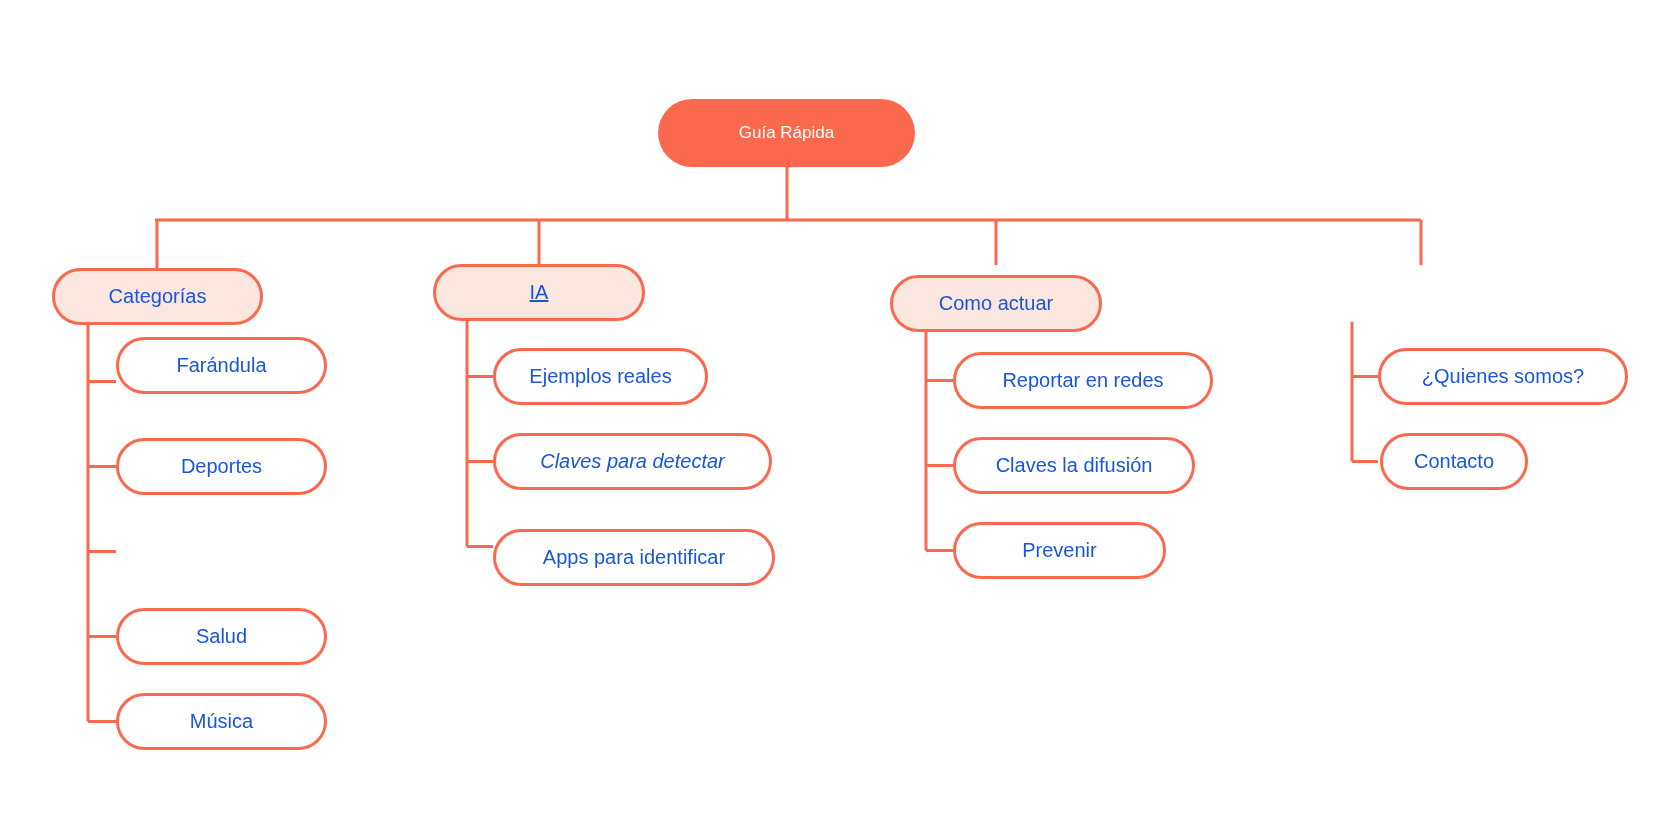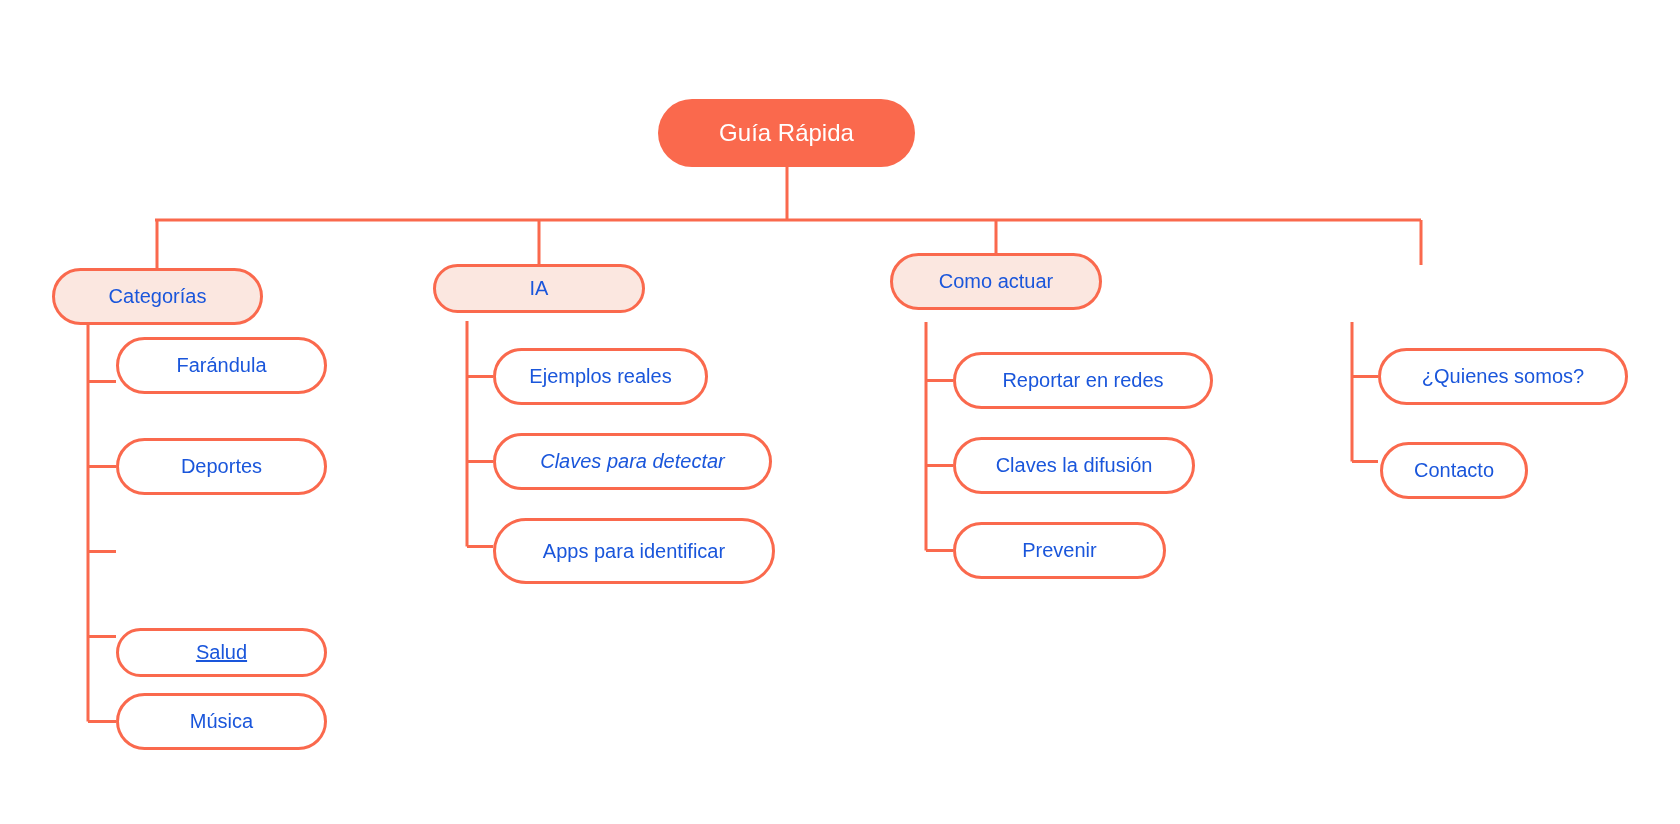--- a/index.html
+++ b/index.html
@@ -34,21 +34,21 @@
     border-radius:40px;
     font-size:20px;
     color:var(--node-text);
     background:var(--child-fill);
     border:3px solid var(--accent);
   }
   .node.root{
     background:var(--accent);
     border:none;
     color:var(--root-text);
-    font-size:24px;
+    font-size:17px;
     border-radius:34px;
   }
   .node.branch{
     background:var(--branch-fill);
   }
 </style>
 </head>
 <body>
 
 <div class="canvas">
@@ -85,53 +85,53 @@
 
   <div class="node branch" style="left:52px;top:268px;width:211px;height:57px;">
     <span>Categorías</span>
   </div>
   <div class="node child" style="left:116px;top:337px;width:211px;height:57px;">
     <span>Farándula</span>
   </div>
   <div class="node child" style="left:116px;top:438px;width:211px;height:57px;">
     <span>Deportes</span>
   </div>
-  <div class="node child" style="left:116px;top:628px;width:211px;height:49px;text-decoration:underline;">
+  <div class="node child" style="left:116px;top:608px;width:211px;height:57px;">
     <span>Salud</span>
   </div>
   <div class="node child" style="left:116px;top:693px;width:211px;height:57px;">
     <span>Música</span>
   </div>
 
-  <div class="node branch" style="left:433px;top:264px;width:212px;height:49px;">
+  <div class="node branch" style="left:433px;top:264px;width:212px;height:57px;text-decoration:underline;">
     <span>IA</span>
   </div>
   <div class="node child" style="left:493px;top:348px;width:215px;height:57px;">
     <span>Ejemplos reales</span>
   </div>
   <div class="node child" style="left:493px;top:433px;width:279px;height:57px;font-style:italic;">
     <span>Claves para detectar</span>
   </div>
-  <div class="node child" style="left:493px;top:518px;width:282px;height:66px;">
+  <div class="node child" style="left:493px;top:529px;width:282px;height:57px;">
     <span>Apps para identificar</span>
   </div>
 
-  <div class="node branch" style="left:890px;top:253px;width:212px;height:57px;">
+  <div class="node branch" style="left:890px;top:275px;width:212px;height:57px;">
     <span>Como actuar</span>
   </div>
   <div class="node child" style="left:953px;top:352px;width:260px;height:57px;">
     <span>Reportar en redes</span>
   </div>
   <div class="node child" style="left:953px;top:437px;width:242px;height:57px;">
     <span>Claves la difusión</span>
   </div>
   <div class="node child" style="left:953px;top:522px;width:213px;height:57px;align-items:center;">
     <span>Prevenir</span>
   </div>
 
   <div class="node child" style="left:1378px;top:348px;width:250px;height:57px;">
     <span>¿Quienes somos?</span>
   </div>
-  <div class="node child" style="left:1380px;top:442px;width:148px;height:57px;align-items:center;">
+  <div class="node child" style="left:1380px;top:433px;width:148px;height:57px;align-items:center;">
     <span>Contacto</span>
   </div>
 
 </div>
 
 </body></html>

